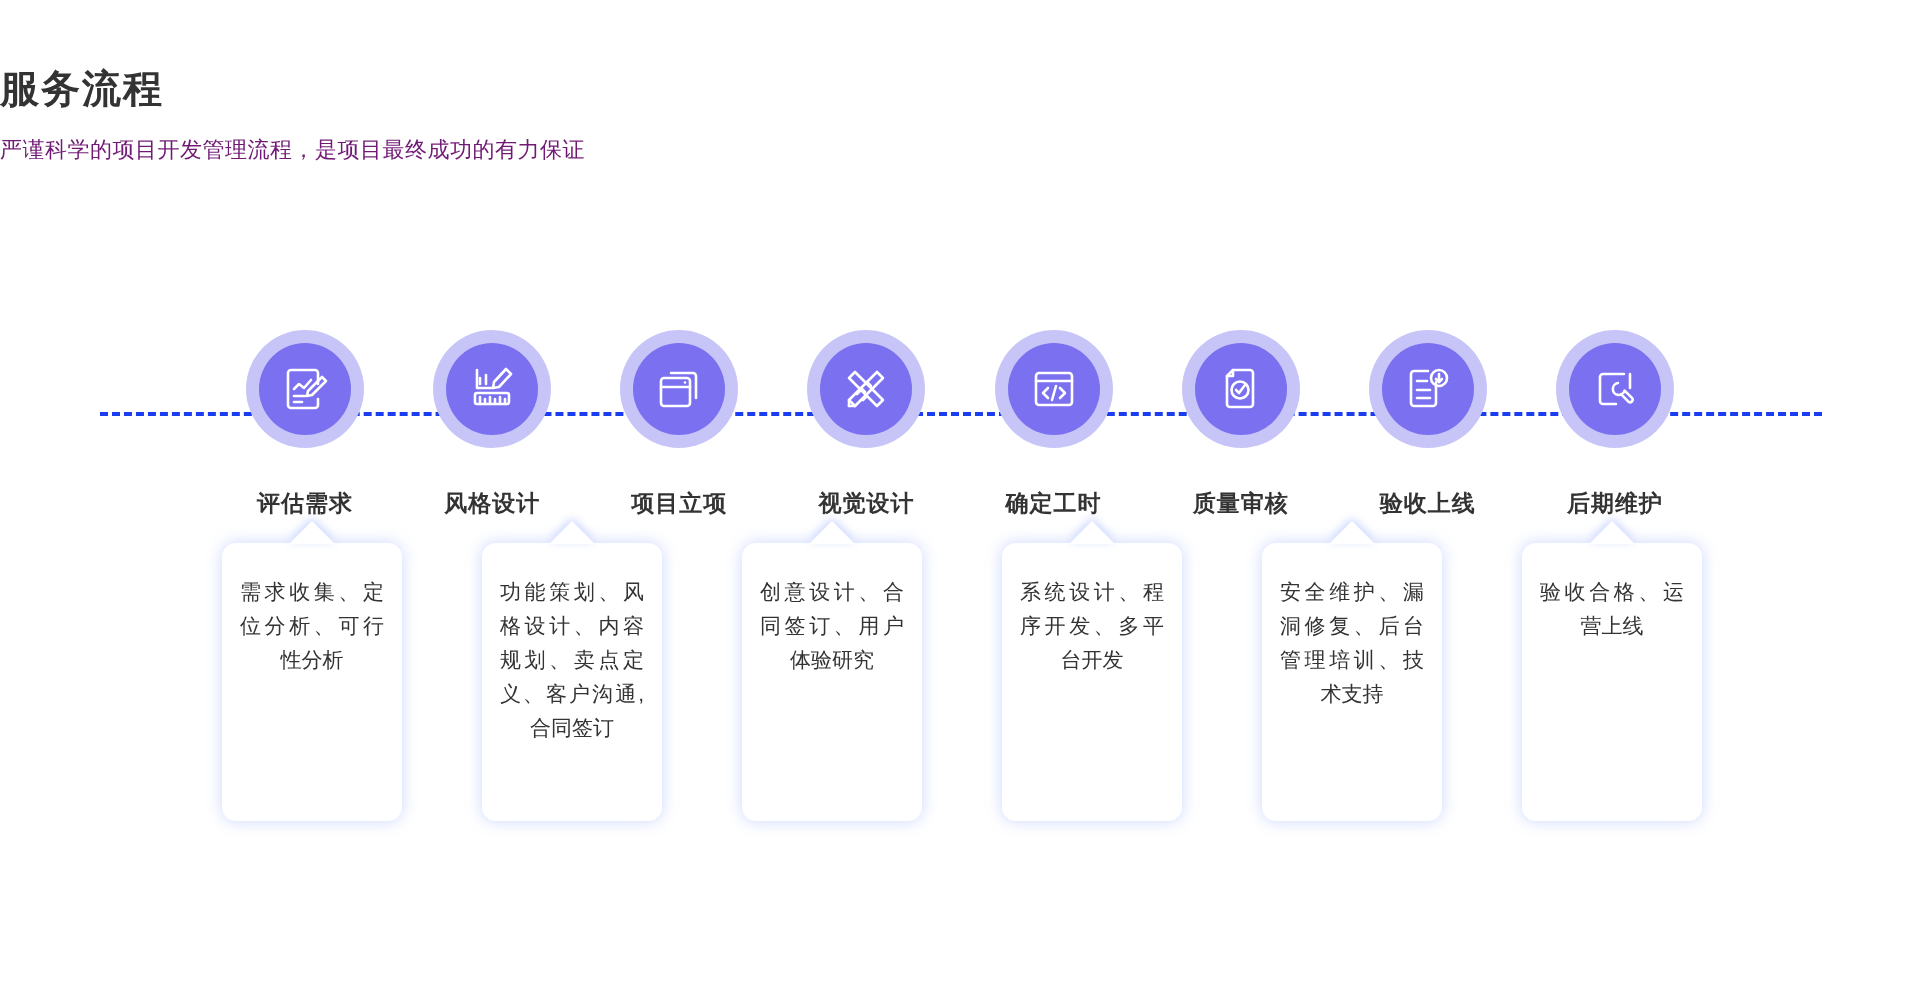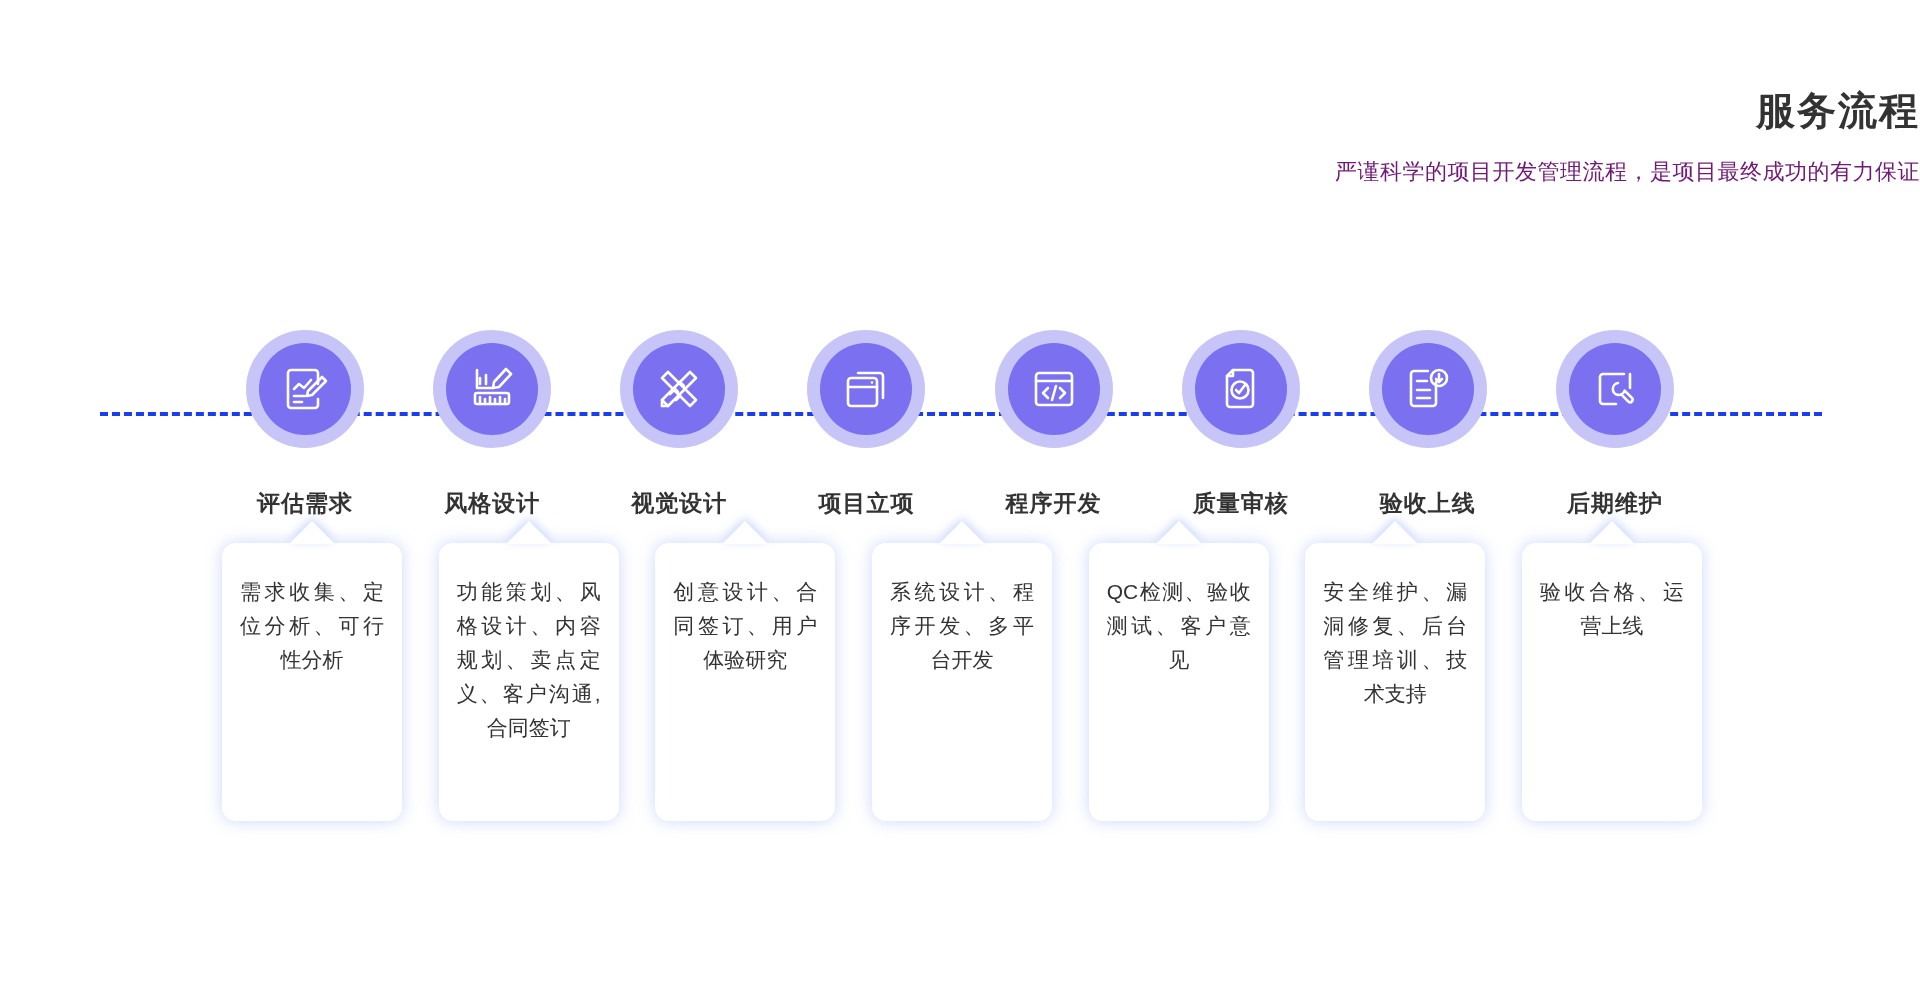--- a/index.html
+++ b/index.html
@@ -5,21 +5,21 @@
   * { box-sizing: border-box; margin: 0; padding: 0; }
   html, body {
     width: 1920px; height: 983px;
     background: #ffffff;
     font-family: "Liberation Sans", "DejaVu Sans", sans-serif;
     overflow: hidden;
   }
   .page { position: relative; width: 1920px; height: 983px; }
 
   
-  .header { padding-top: 88px; text-align: right; }
+  .header { padding-top: 66px; text-align: left; }
   .page-title {
     font-size: 39px; font-weight: bold; color: #333333;
     letter-spacing: 2px; line-height: 1.2;
   }
   .page-subtitle {
     margin-top: 22px; font-size: 22px; color: #701a75;
     letter-spacing: 0.5px;
   }
 
   
@@ -130,61 +130,61 @@
             </svg>
           </div>
         </div>
         <div class="step-label">风格设计</div>
       </div>
 
       <div class="step">
         <div class="halo">
           <div class="disc">
             <svg width="50" height="50" viewBox="0 0 50 50" fill="none" stroke="#fff" stroke-width="2.6" stroke-linecap="round" stroke-linejoin="round">
+              <path d="M17 9h22a3 3 0 0 1 3 3v22"></path>
+              <rect x="7" y="14" width="29" height="28" rx="3"></rect>
+              <line x1="7" y1="23" x2="36" y2="23"></line>
+              <circle cx="31" cy="18.5" r="1.3" fill="#fff" stroke="none"></circle>
+            </svg>
+          </div>
+        </div>
+        <div class="step-label">项目立项</div>
+      </div>
+
+      <div class="step">
+        <div class="halo">
+          <div class="disc">
+            <svg width="50" height="50" viewBox="0 0 50 50" fill="none" stroke="#fff" stroke-width="2.6" stroke-linecap="round" stroke-linejoin="round">
               <path d="M8 36l6 6 28-28-6-6z"></path>
               <line x1="8" y1="36" x2="8" y2="42"></line>
                 <line x1="14" y1="42" x2="8" y2="42"></line>
               <line x1="20" y1="24" x2="24" y2="28"></line>
                 <line x1="26" y1="18" x2="30" y2="22"></line>
               <path d="M42 36l-6 6-28-28 6-6z"></path>
               <line x1="20" y1="26" x2="16" y2="30"></line>
                 <line x1="26" y1="32" x2="22" y2="36"></line>
             </svg>
           </div>
         </div>
         <div class="step-label">视觉设计</div>
       </div>
 
       <div class="step">
         <div class="halo">
           <div class="disc">
             <svg width="50" height="50" viewBox="0 0 50 50" fill="none" stroke="#fff" stroke-width="2.6" stroke-linecap="round" stroke-linejoin="round">
-              <path d="M17 9h22a3 3 0 0 1 3 3v22"></path>
-              <rect x="7" y="14" width="29" height="28" rx="3"></rect>
-              <line x1="7" y1="23" x2="36" y2="23"></line>
-              <circle cx="31" cy="18.5" r="1.3" fill="#fff" stroke="none"></circle>
-            </svg>
-          </div>
-        </div>
-        <div class="step-label">项目立项</div>
-      </div>
-
-      <div class="step">
-        <div class="halo">
-          <div class="disc">
-            <svg width="50" height="50" viewBox="0 0 50 50" fill="none" stroke="#fff" stroke-width="2.6" stroke-linecap="round" stroke-linejoin="round">
               <rect x="7" y="9" width="36" height="32" rx="3"></rect>
               <line x1="7" y1="17" x2="43" y2="17"></line>
               <polyline points="19,24 14,29 19,34"></polyline>
               <polyline points="31,24 36,29 31,34"></polyline>
               <line x1="27" y1="22" x2="23" y2="36"></line>
             </svg>
           </div>
         </div>
-        <div class="step-label">程序开发</div>
+        <div class="step-label">确定工时</div>
       </div>
 
       <div class="step">
         <div class="halo">
           <div class="disc">
             <svg width="50" height="50" viewBox="0 0 50 50" fill="none" stroke="#fff" stroke-width="2.6" stroke-linecap="round" stroke-linejoin="round">
               <path d="M17 6h17a3 3 0 0 1 3 3v31a3 3 0 0 1-3 3H14a3 3 0 0 1-3-3V12z"></path>
               <polyline points="17,6 17,12 11,12"></polyline>
               <circle cx="24" cy="26" r="8.5"></circle>
               <polyline points="20,26 23,29 29,21"></polyline>
@@ -248,26 +248,20 @@
     </div>
     <div class="card-wrap">
       <div class="notch"></div>
       <div class="card">
         <div class="card-text">系统设计、程序开发、多平台开发</div>
       </div>
     </div>
     <div class="card-wrap">
       <div class="notch"></div>
       <div class="card">
-        <div class="card-text">QC检测、验收测试、客户意见</div>
-      </div>
-    </div>
-    <div class="card-wrap">
-      <div class="notch"></div>
-      <div class="card">
         <div class="card-text">安全维护、漏洞修复、后台管理培训、技术支持</div>
       </div>
     </div>
     <div class="card-wrap">
       <div class="notch"></div>
       <div class="card">
         <div class="card-text">验收合格、运营上线</div>
       </div>
     </div>
   </div>

